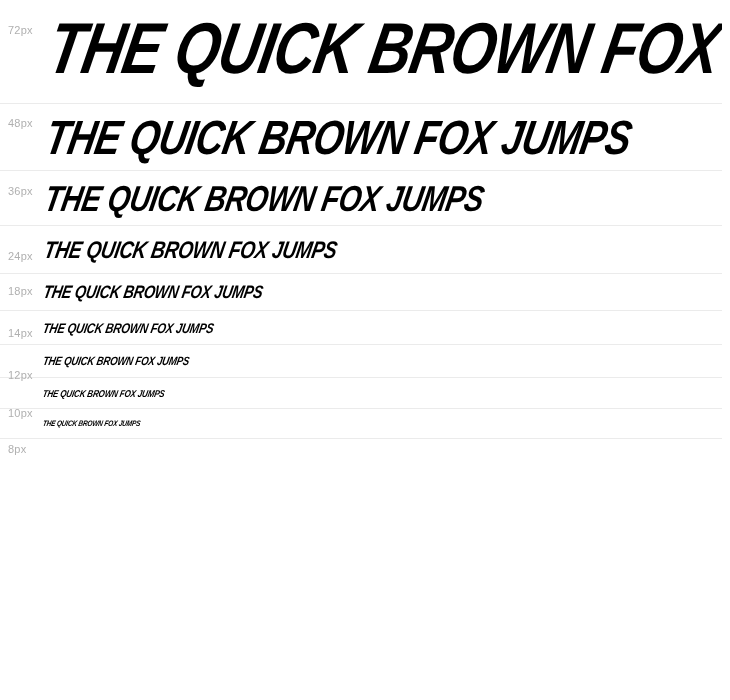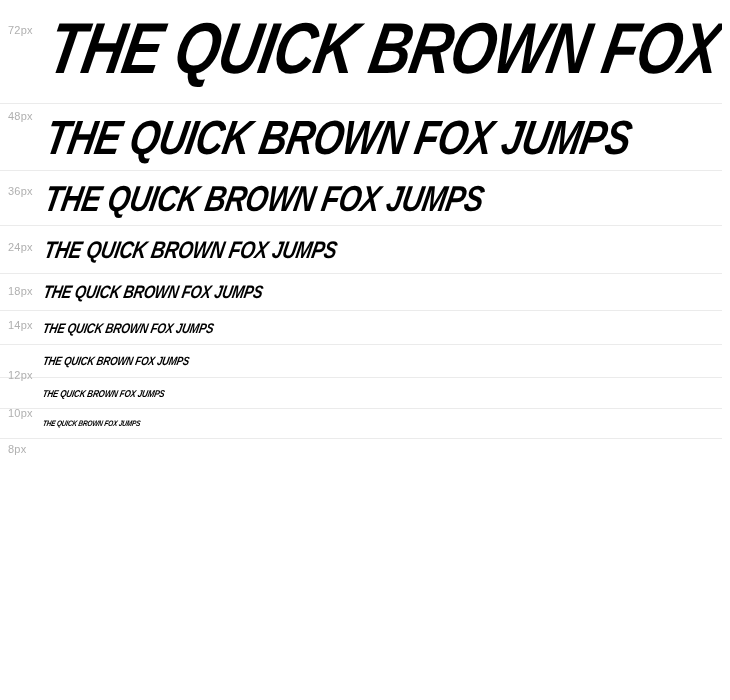--- a/index.html
+++ b/index.html
@@ -248,25 +248,25 @@
       <div class="rule" style="top:273px"></div>
       <div class="rule" style="top:310px"></div>
       <div class="rule" style="top:344px"></div>
       <div class="rule" style="top:377px"></div>
       <div class="rule" style="top:408px"></div>
       <div class="rule" style="top:438px"></div>
     </div>
 
     <div class="label-layer">
       <span class="size-label" style="top:25px">72px</span>
-      <span class="size-label" style="top:111px">48px</span>
+      <span class="size-label" style="top:118px">48px</span>
       <span class="size-label" style="top:186px">36px</span>
-      <span class="size-label" style="top:242px">24px</span>
+      <span class="size-label" style="top:251px">24px</span>
       <span class="size-label" style="top:286px">18px</span>
-      <span class="size-label" style="top:320px">14px</span>
+      <span class="size-label" style="top:328px">14px</span>
       <span class="size-label" style="top:370px">12px</span>
       <span class="size-label" style="top:408px">10px</span>
       <span class="size-label" style="top:444px">8px</span>
     </div>
 
   </div>
 
 </div>
 
 </body></html>

